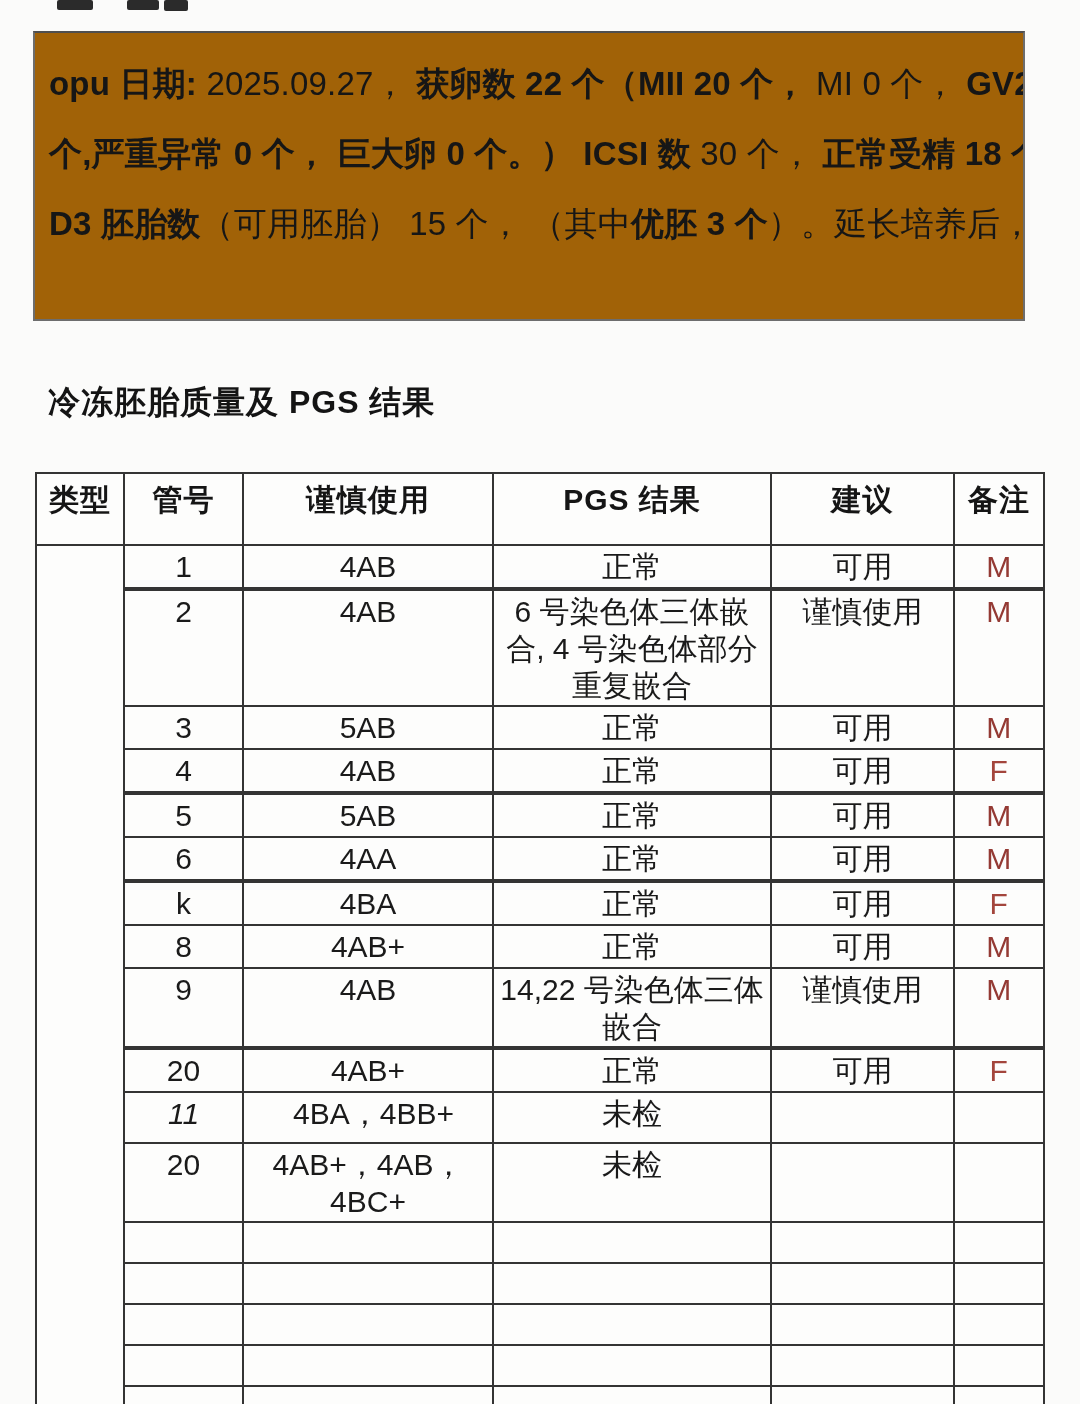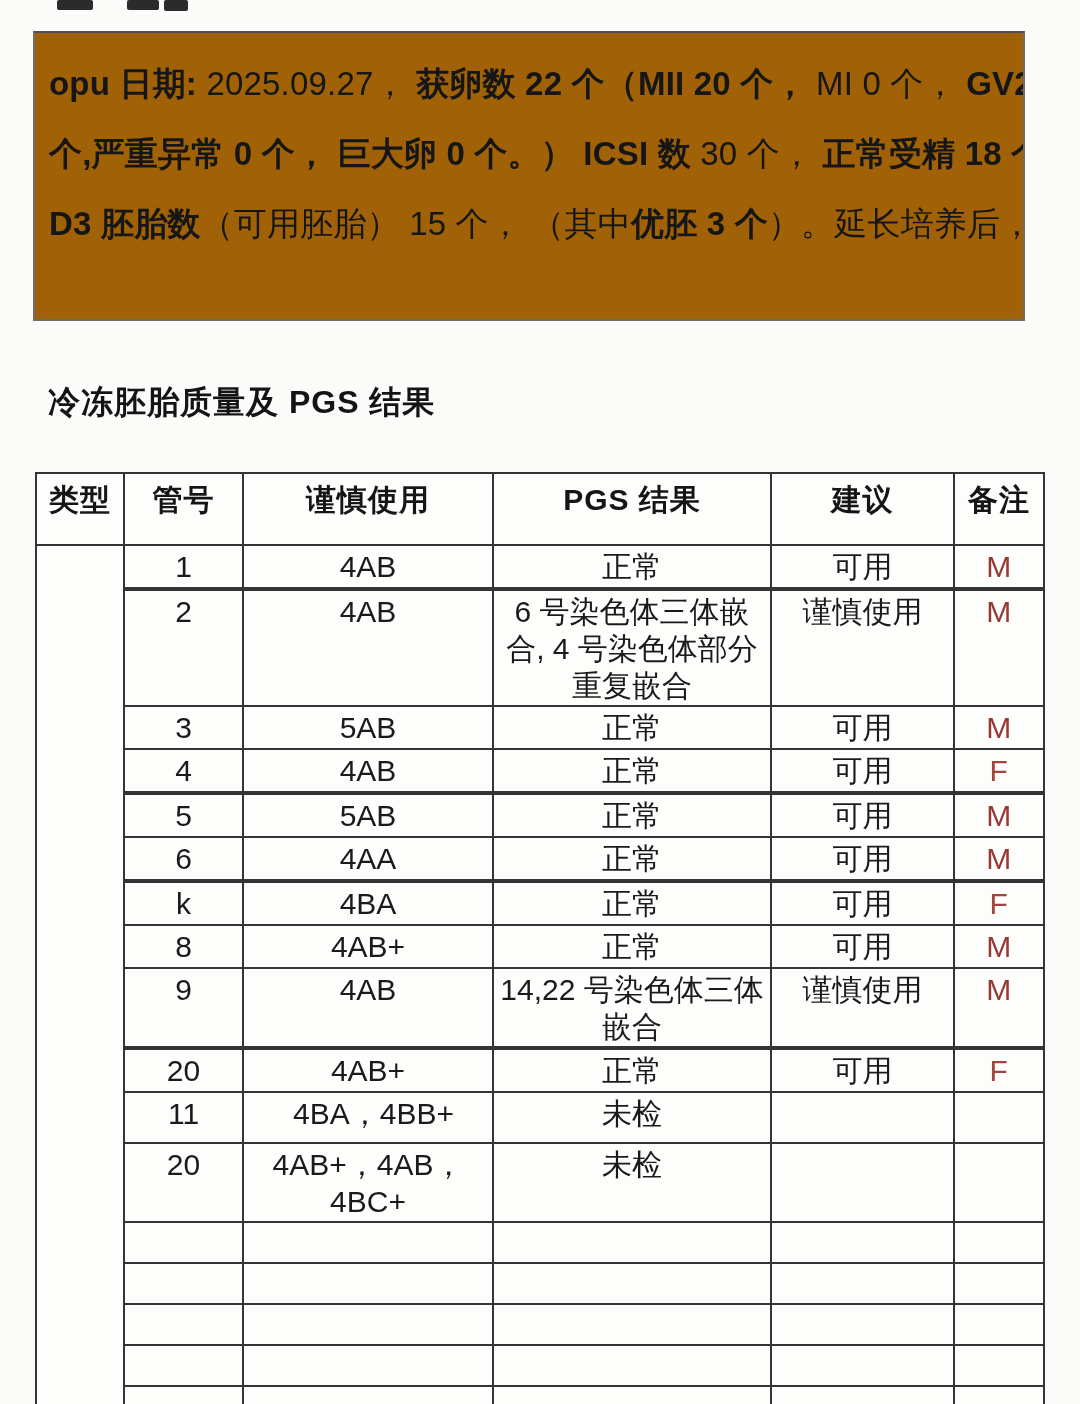--- a/index.html
+++ b/index.html
@@ -205,21 +205,21 @@
           <td class="note-cell" style="color: rgb(148, 58, 52);">M</td>
         </tr>
         <tr class="thick-top">
           <td>20</td>
           <td>4AB+</td>
           <td>正常</td>
           <td>可用</td>
           <td class="note-cell" style="color: rgb(163, 69, 60);">F</td>
         </tr>
         <tr>
-          <td style="height: 46px;">11</td>
+          <td style="height: 46px; font-style: italic;">11</td>
           <td style="height: 46px; padding-left: 16px;">4BA，4BB+</td>
           <td style="height: 46px;">未检</td>
           <td style="height: 46px;"></td>
           <td class="note-cell"></td>
         </tr>
         <tr>
           <td>20</td>
           <td>4AB+，4AB，4BC+</td>
           <td>未检</td>
           <td></td>

